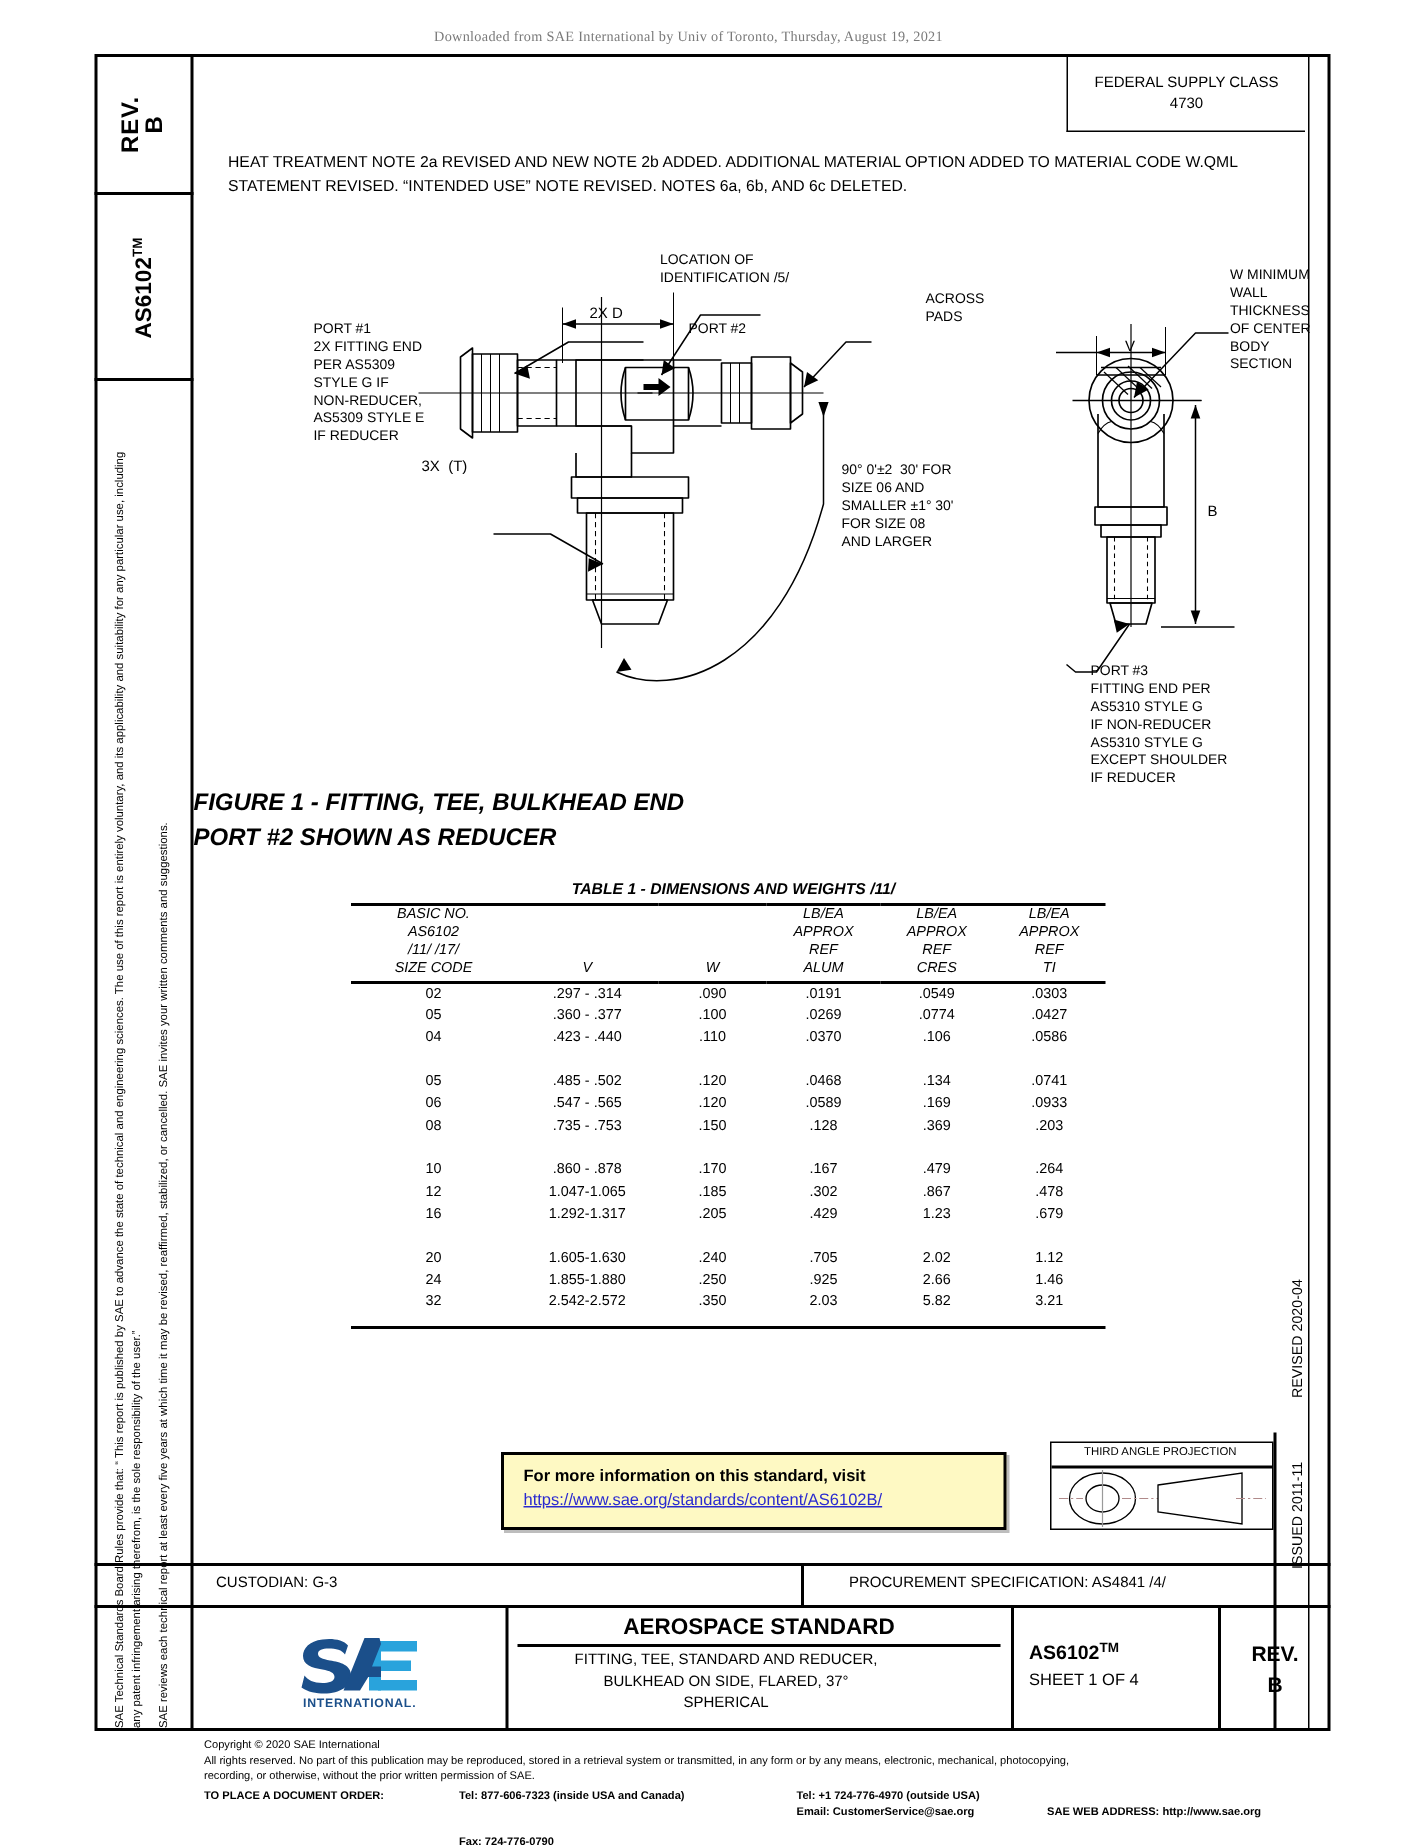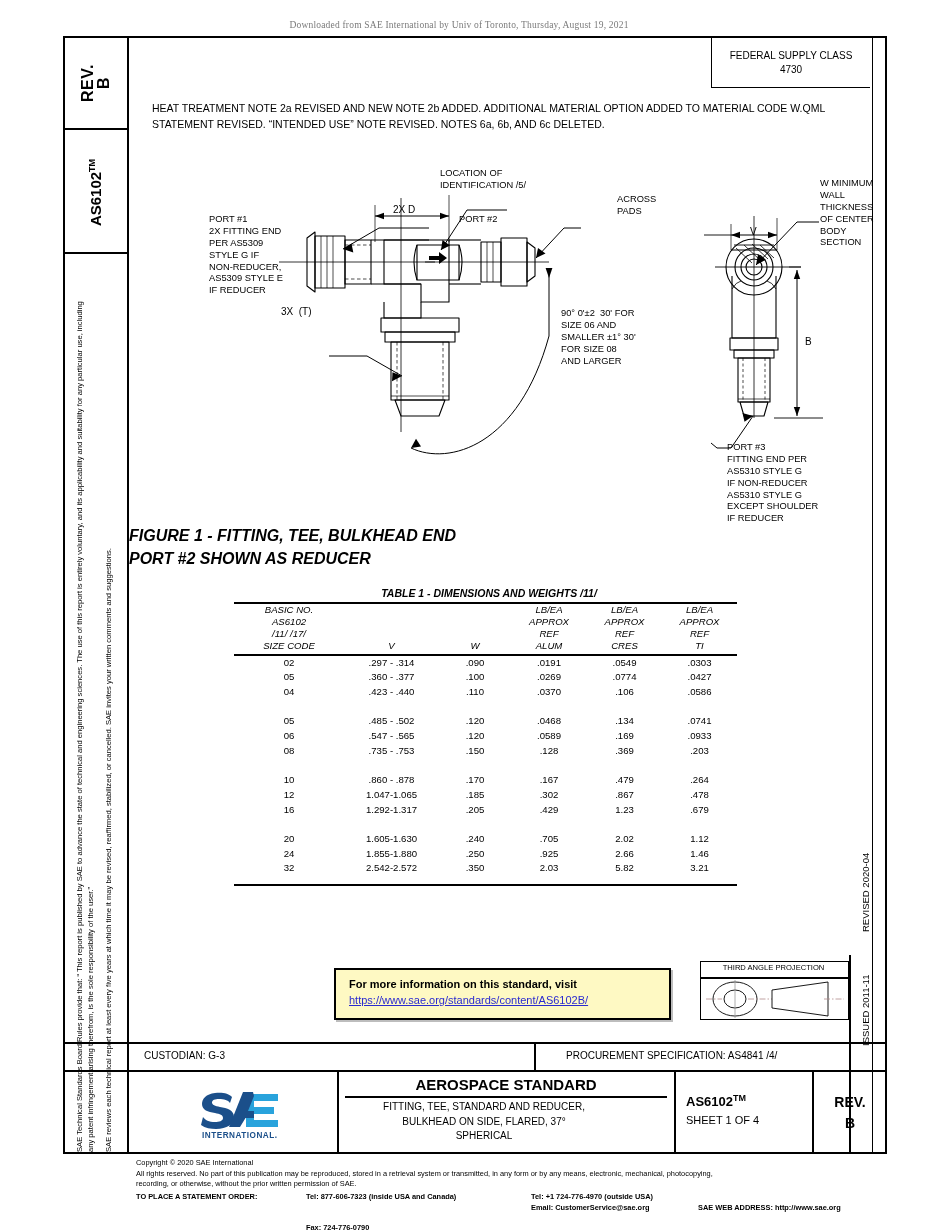--- a/index.html
+++ b/index.html
@@ -530,21 +530,21 @@
   <div class="abs" id="tb-rev">
     <div>REV.</div>
     <div>B</div>
   </div>
 
   <div class="abs" id="footer">
     <div>Copyright © 2020 SAE International</div>
     <div>All rights reserved. No part of this publication may be reproduced, stored in a retrieval system or transmitted, in any form or by any means, electronic, mechanical, photocopying,</div>
     <div>recording, or otherwise, without the prior written permission of SAE.</div>
     <div id="foot-order">
-      <span class="fo1 b">TO PLACE A STATEMENT ORDER:</span>
+      <span class="fo1 b">TO PLACE A DOCUMENT ORDER:</span>
       <span class="fo2 b">Tel: 877-606-7323 (inside USA and Canada)</span>
       <span class="fo3 b">Tel: +1 724-776-4970 (outside USA)</span>
       <span class="fo4 b">Fax: 724-776-0790</span>
       <span class="fo5 b">Email: CustomerService@sae.org</span>
       <span class="fo6 b">SAE WEB ADDRESS: http://www.sae.org</span>
     </div>
   </div>
 
 </div>
 

